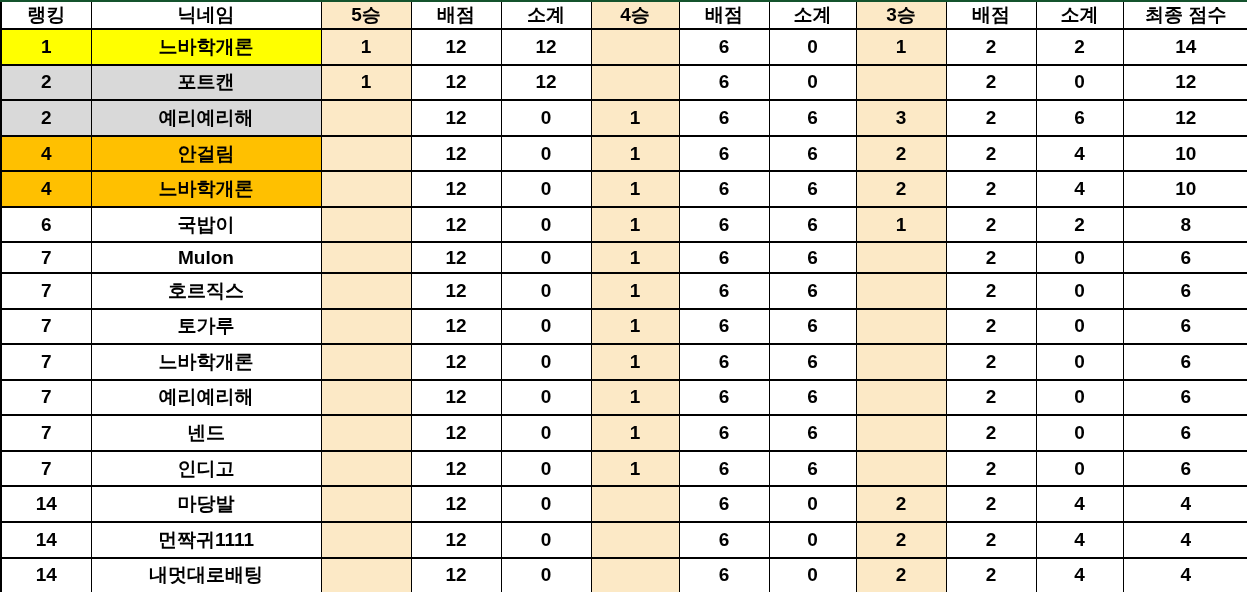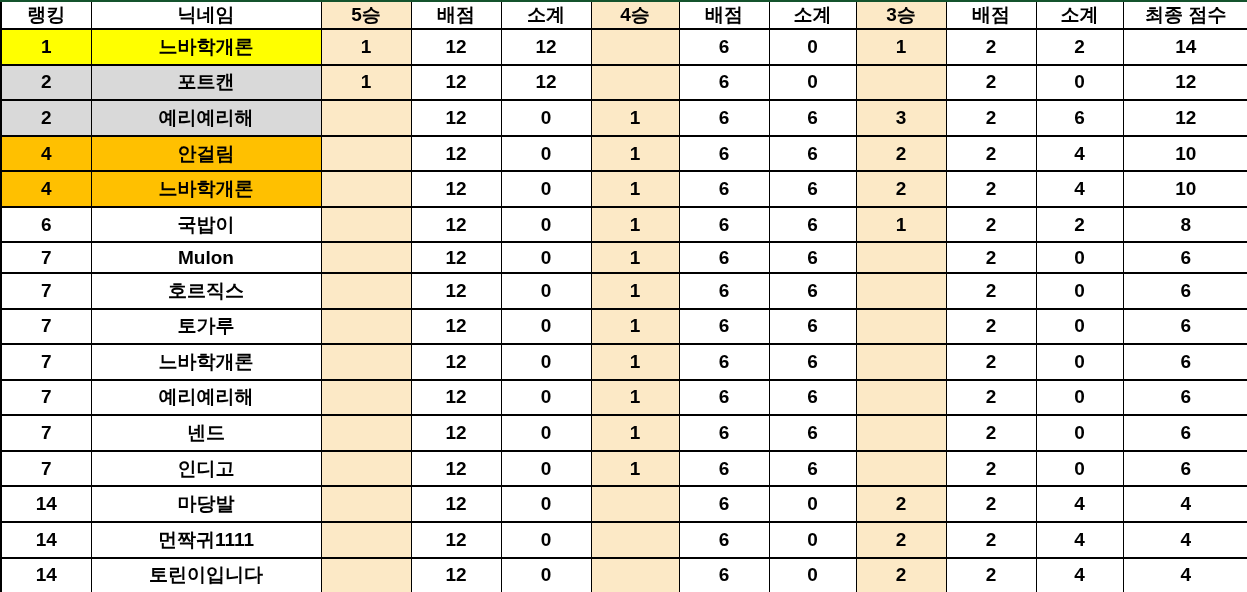--- a/index.html
+++ b/index.html
@@ -288,21 +288,21 @@
         <td class="cream"></td>
         <td>6</td>
         <td>0</td>
         <td class="cream">2</td>
         <td>2</td>
         <td>4</td>
         <td>4</td>
       </tr>
       <tr>
         <td>14</td>
-        <td>토린이입니다</td>
+        <td>내멋대로배팅</td>
         <td class="cream"></td>
         <td>12</td>
         <td>0</td>
         <td class="cream"></td>
         <td>6</td>
         <td>0</td>
         <td class="cream">2</td>
         <td>2</td>
         <td>4</td>
         <td>4</td>

